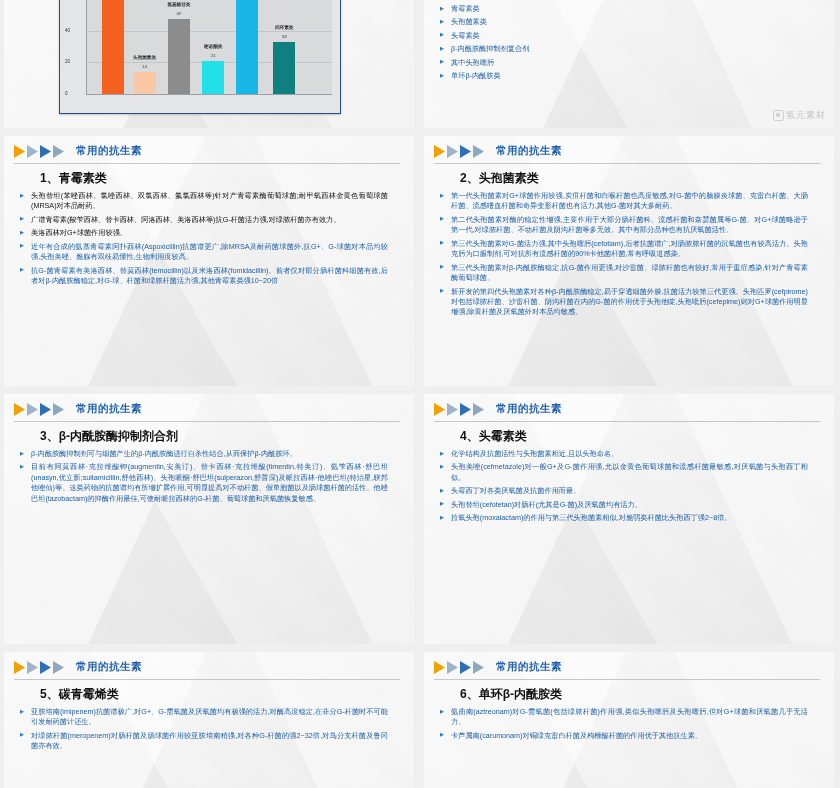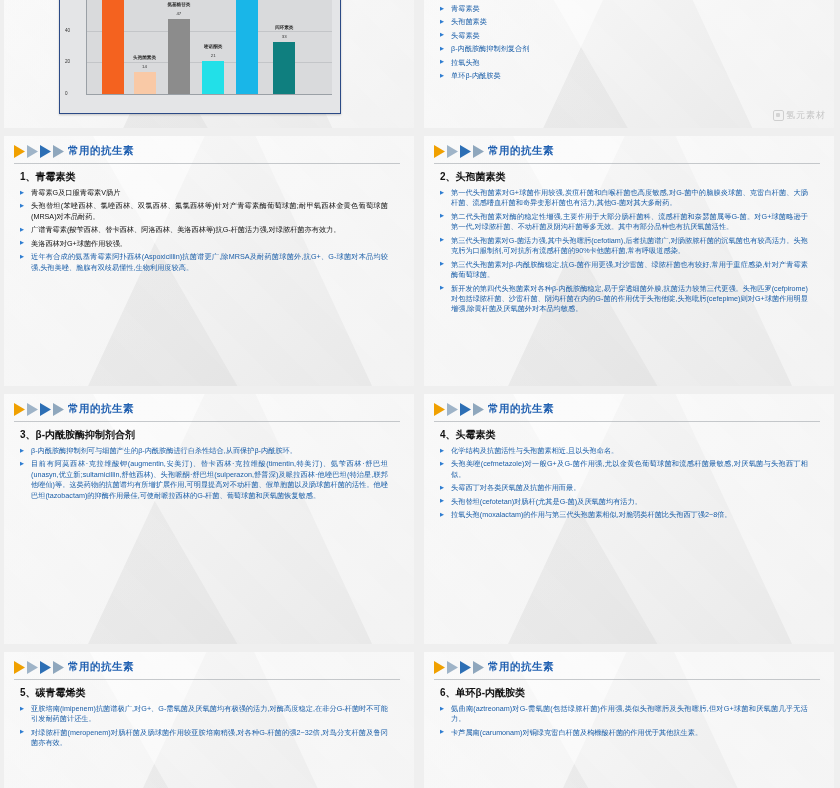--- a/index.html
+++ b/index.html
@@ -18,27 +18,27 @@
   .slide.tall{height:260px;}
   
   .slide:before{
     content:"";position:absolute;inset:0;
     background:
       linear-gradient(115deg,rgba(255,255,255,.55) 0 38%,rgba(0,0,0,0) 38.2%),
       linear-gradient(-115deg,rgba(255,255,255,.45) 0 30%,rgba(0,0,0,0) 30.2%),
       linear-gradient(60deg,rgba(0,0,0,.035) 0 42%,rgba(0,0,0,0) 42.2%);
     pointer-events:none;
   }
-  .hdr{position:relative;display:flex;gap:2px;padding:8px 0 0 10px;}
+  .hdr{position:relative;display:flex;gap:10px;padding:8px 0 0 10px;}
   .arrows{display:flex;align-items:center;}
   .arrows svg{display:block;}
   .hdr-title{font-size:10.5px;font-weight:bold;color:#1f5fb0;letter-spacing:.5px;}
   .hdr-rule{position:absolute;left:10px;right:14px;top:27px;height:1px;background:#9aa0a6;opacity:.55;}
   .body{position:relative;padding:12px 14px 6px 16px;}
-  .secnum{font-size:10px;font-weight:bold;color:#111;margin-bottom:4px;}
+  .secnum{font-size:12px;font-weight:bold;color:#111;margin-bottom:4px;margin-left:20px;}
   ul.bullets{list-style:none;margin:0;padding:0;}
   ul.bullets li{position:relative;padding-left:11px;margin:0 12px 3px 0;font-size:7.2px;line-height:1.45;color:#1a5ea8;text-align:justify;}
   ul.bullets li:before{content:"\25B6";position:absolute;left:0;top:0.5px;font-size:5.2px;color:#2e7dd1;}
   ul.bullets li.dark{color:#111;}
   .list-tight li{margin-bottom:2px;}
   
   .chart-slide{position:relative;}
   .chart-box{position:absolute;left:55px;top:-40px;width:280px;height:152px;background:#e4e5e7;border:1px solid #2b4a86;box-shadow:0 1px 2px rgba(0,0,0,.2);}
   .chart-inner{position:absolute;left:26px;right:8px;top:6px;bottom:18px;background:#d9dadc;border-left:1px solid #9aa0a6;border-bottom:1px solid #9aa0a6;}
   .grid-line{position:absolute;left:0;right:0;height:1px;background:#c3c5c8;}
@@ -95,21 +95,21 @@
     </div>
   </div>
 
   <div class="slide short">
     <div class="body" style="padding-top:4px;">
       <ul class="bullets list-tight">
         <li>青霉素类</li>
         <li>头孢菌素类</li>
         <li>头霉素类</li>
         <li>β-内酰胺酶抑制剂复合剂</li>
-        <li>拉氧头孢</li>
+        <li>其中头孢噻肟</li>
         <li>单环β-内酰胺类</li>
       </ul>
     </div>
     <div class="watermark">
       <span class="wm-mark"></span>
       <span>氢元素材</span>
     </div>
   </div>
 
   <div class="slide">
@@ -121,25 +121,25 @@
           <path d="M26 0 L37 6.5 L26 13 Z" fill="#2d6fb5"></path>
           <path d="M39 0 L50 6.5 L39 13 Z" fill="#8fa7bd"></path>
         </svg>
       </span>
       <span class="hdr-title">常用的抗生素</span>
     </div>
     <div class="hdr-rule"></div>
     <div class="body">
       <div class="secnum">1、青霉素类</div>
       <ul class="bullets">
-        <li class="dark">青霉素G及口服青霉素V肠片</li>
         <li class="dark">头孢替坦(苯唑西林、氯唑西林、双氯西林、氟氯西林等)针对产青霉素酶葡萄球菌;耐甲氧西林金黄色葡萄球菌(MRSA)对本品耐药。</li>
         <li class="dark">广谱青霉素(羧苄西林、替卡西林、阿洛西林、美洛西林等)抗G-杆菌活力强,对绿脓杆菌亦有效力。</li>
         <li class="dark">美洛西林对G+球菌作用较强。</li>
         <li>近年有合成的氨基青霉素阿扑西林(Aspoxicillin)抗菌谱更广,除MRSA及耐药菌球菌外,抗G+、G-球菌对本品均较强,头孢美唑、脆腺有双歧易懂性,生物利用度较高。</li>
+        <li>抗G-菌青霉素有美洛西林、替莫西林(temocillin)以及米洛西林(fomidacillin)。前者仅对部分肠杆菌科细菌有效,后者对β-内酰胺酶稳定,对G-球、杆菌和绿脓杆菌活力强,其他青霉素类强10~20倍</li>
       </ul>
     </div>
   </div>
 
   <div class="slide">
     <div class="hdr">
       <span class="arrows">
         <svg width="52" height="13" viewBox="0 0 52 13">
           <path d="M0 0 L11 6.5 L0 13 Z" fill="#f0a000"></path>
           <path d="M13 0 L24 6.5 L13 13 Z" fill="#9fb4c8"></path>

